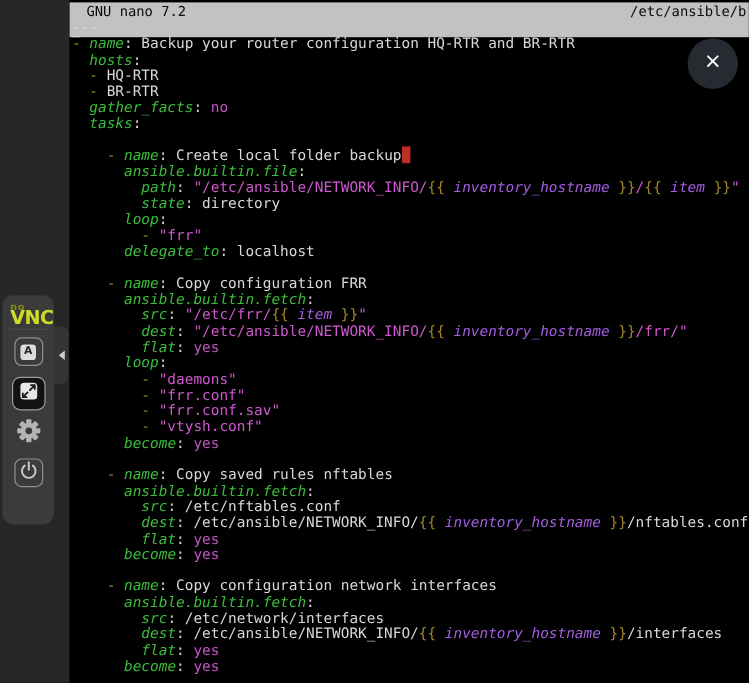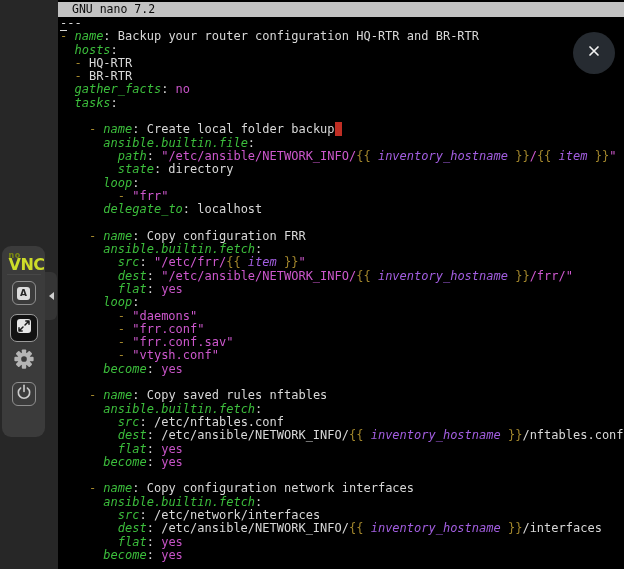--- a/index.html
+++ b/index.html
@@ -35,21 +35,21 @@
     background:#353535;border-radius:0 6px 6px 0;cursor:pointer;
     display:flex;align-items:center;justify-content:center;
   }
   .vnc-handle .tri{
     width:0;height:0;border-top:4px solid transparent;border-bottom:4px solid transparent;
     border-right:5px solid #cfcfcf;
   }
   
   .terminal{position:absolute;left:58px;top:0;width:566px;height:569px;background:var(--terminal-bg,#000);}
   .titlebar{
-    position:absolute;left:0;top:2px;width:100%;height:15px;
+    position:absolute;left:0;top:2px;width:100%;height:29px;
     background:var(--titlebar-bg,#c2c2c2);color:var(--titlebar-text,#0a0a0a);
     font-family:"DejaVu Sans Mono",monospace;font-size:11.5px;line-height:15px;
     white-space:nowrap;overflow:hidden;
   }
   .titlebar .tleft{position:absolute;left:14px;top:0;}
   .titlebar .tright{position:absolute;right:2px;top:0;}
   .editor{
     position:absolute;left:2px;top:17px;right:0;bottom:0;
     font-family:"DejaVu Sans Mono",monospace;font-size:12px;line-height:13.3px;
     white-space:pre;overflow:hidden;color:var(--text-gray,#d8d8d8);
@@ -121,20 +121,21 @@
     </div>
   </div>
   <div class="vnc-handle">
     <span class="tri"></span>
   </div>
 </div>
 
 <div class="terminal">
   <div class="titlebar">
     <span class="tleft">GNU nano 7.2</span>
+    <span class="tright">/etc/ansible/b</span>
   </div>
   <div class="editor"><div class="line"><span class="tok-doc">-</span><span class="tok-text">--</span></div><div class="line"><span class="tok-dash">- </span><span class="tok-key">name</span><span class="tok-text">: Backup your router configuration HQ-RTR and BR-RTR</span></div><div class="line"><span class="tok-text">  </span><span class="tok-key">hosts</span><span class="tok-text">:</span></div><div class="line"><span class="tok-text">  </span><span class="tok-dash">- </span><span class="tok-text">HQ-RTR</span></div><div class="line"><span class="tok-text">  </span><span class="tok-dash">- </span><span class="tok-text">BR-RTR</span></div><div class="line"><span class="tok-text">  </span><span class="tok-key">gather_facts</span><span class="tok-text">: </span><span class="tok-bool">no</span></div><div class="line"><span class="tok-text">  </span><span class="tok-key">tasks</span><span class="tok-text">:</span></div><div class="line"> </div><div class="line"><span class="tok-text">    </span><span class="tok-dash">- </span><span class="tok-key">name</span><span class="tok-text">: Create local folder backup</span><span class="tok-cursor"> </span></div><div class="line"><span class="tok-text">      </span><span class="tok-key">ansible.builtin.file</span><span class="tok-text">:</span></div><div class="line"><span class="tok-text">        </span><span class="tok-key">path</span><span class="tok-text">: </span><span class="tok-string">"/etc/ansible/NETWORK_INFO/</span><span class="tok-jinja">{{</span><span class="tok-variable"> inventory_hostname </span><span class="tok-jinja">}}</span><span class="tok-string">/</span><span class="tok-jinja">{{</span><span class="tok-variable"> item </span><span class="tok-jinja">}}</span><span class="tok-string">"</span></div><div class="line"><span class="tok-text">        </span><span class="tok-key">state</span><span class="tok-text">: directory</span></div><div class="line"><span class="tok-text">      </span><span class="tok-key">loop</span><span class="tok-text">:</span></div><div class="line"><span class="tok-text">        </span><span class="tok-dash">- </span><span class="tok-string">"frr"</span></div><div class="line"><span class="tok-text">      </span><span class="tok-key">delegate_to</span><span class="tok-text">: localhost</span></div><div class="line"> </div><div class="line"><span class="tok-text">    </span><span class="tok-dash">- </span><span class="tok-key">name</span><span class="tok-text">: Copy configuration FRR</span></div><div class="line"><span class="tok-text">      </span><span class="tok-key">ansible.builtin.fetch</span><span class="tok-text">:</span></div><div class="line"><span class="tok-text">        </span><span class="tok-key">src</span><span class="tok-text">: </span><span class="tok-string">"/etc/frr/</span><span class="tok-jinja">{{</span><span class="tok-variable"> item </span><span class="tok-jinja">}}</span><span class="tok-string">"</span></div><div class="line"><span class="tok-text">        </span><span class="tok-key">dest</span><span class="tok-text">: </span><span class="tok-string">"/etc/ansible/NETWORK_INFO/</span><span class="tok-jinja">{{</span><span class="tok-variable"> inventory_hostname </span><span class="tok-jinja">}}</span><span class="tok-string">/frr/"</span></div><div class="line"><span class="tok-text">        </span><span class="tok-key">flat</span><span class="tok-text">: </span><span class="tok-bool">yes</span></div><div class="line"><span class="tok-text">      </span><span class="tok-key">loop</span><span class="tok-text">:</span></div><div class="line"><span class="tok-text">        </span><span class="tok-dash">- </span><span class="tok-string">"daemons"</span></div><div class="line"><span class="tok-text">        </span><span class="tok-dash">- </span><span class="tok-string">"frr.conf"</span></div><div class="line"><span class="tok-text">        </span><span class="tok-dash">- </span><span class="tok-string">"frr.conf.sav"</span></div><div class="line"><span class="tok-text">        </span><span class="tok-dash">- </span><span class="tok-string">"vtysh.conf"</span></div><div class="line"><span class="tok-text">      </span><span class="tok-key">become</span><span class="tok-text">: </span><span class="tok-bool">yes</span></div><div class="line"> </div><div class="line"><span class="tok-text">    </span><span class="tok-dash">- </span><span class="tok-key">name</span><span class="tok-text">: Copy saved rules nftables</span></div><div class="line"><span class="tok-text">      </span><span class="tok-key">ansible.builtin.fetch</span><span class="tok-text">:</span></div><div class="line"><span class="tok-text">        </span><span class="tok-key">src</span><span class="tok-text">: /etc/nftables.conf</span></div><div class="line"><span class="tok-text">        </span><span class="tok-key">dest</span><span class="tok-text">: /etc/ansible/NETWORK_INFO/</span><span class="tok-jinja">{{</span><span class="tok-variable"> inventory_hostname </span><span class="tok-jinja">}}</span><span class="tok-text">/nftables.conf</span></div><div class="line"><span class="tok-text">        </span><span class="tok-key">flat</span><span class="tok-text">: </span><span class="tok-bool">yes</span></div><div class="line"><span class="tok-text">      </span><span class="tok-key">become</span><span class="tok-text">: </span><span class="tok-bool">yes</span></div><div class="line"> </div><div class="line"><span class="tok-text">    </span><span class="tok-dash">- </span><span class="tok-key">name</span><span class="tok-text">: Copy configuration network interfaces</span></div><div class="line"><span class="tok-text">      </span><span class="tok-key">ansible.builtin.fetch</span><span class="tok-text">:</span></div><div class="line"><span class="tok-text">        </span><span class="tok-key">src</span><span class="tok-text">: /etc/network/interfaces</span></div><div class="line"><span class="tok-text">        </span><span class="tok-key">dest</span><span class="tok-text">: /etc/ansible/NETWORK_INFO/</span><span class="tok-jinja">{{</span><span class="tok-variable"> inventory_hostname </span><span class="tok-jinja">}}</span><span class="tok-text">/interfaces</span></div><div class="line"><span class="tok-text">        </span><span class="tok-key">flat</span><span class="tok-text">: </span><span class="tok-bool">yes</span></div><div class="line"><span class="tok-text">      </span><span class="tok-key">become</span><span class="tok-text">: </span><span class="tok-bool">yes</span></div></div>
 </div>
 
 <div class="close-btn">
   <span>
     <svg width="16" height="16" viewBox="0 0 16 16">
       <path d="M4 4 L12 12 M12 4 L4 12" stroke="#f2f2f2" stroke-width="1.7" stroke-linecap="round"></path>
     </svg>
   </span>

